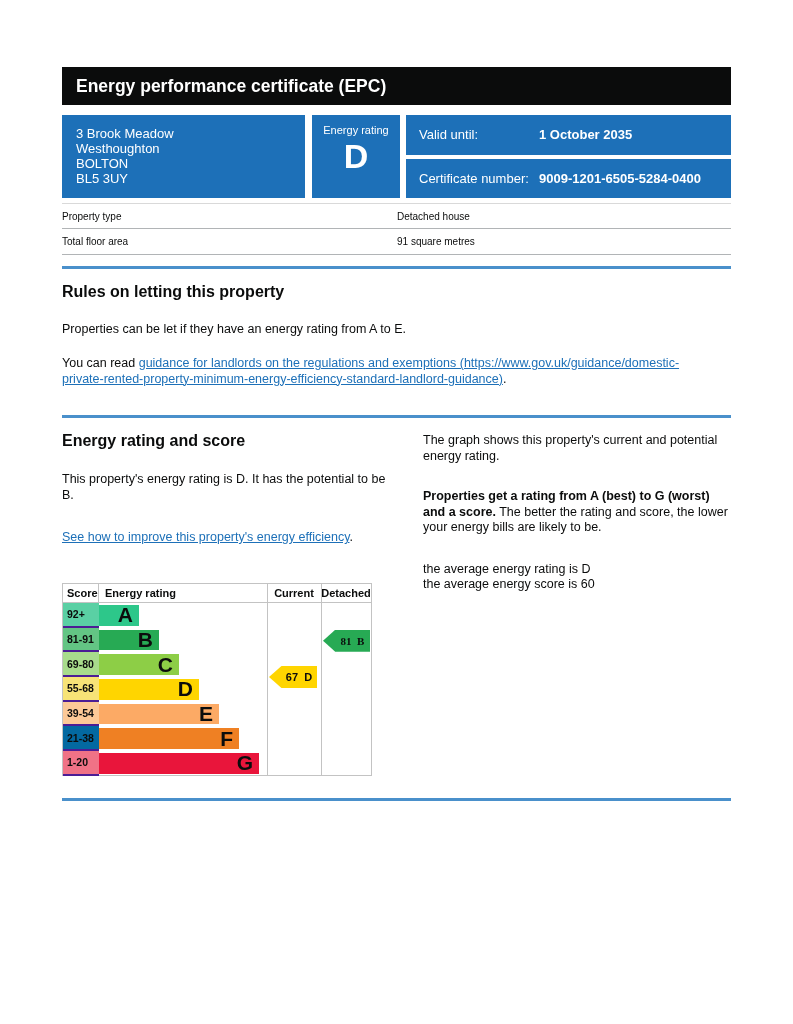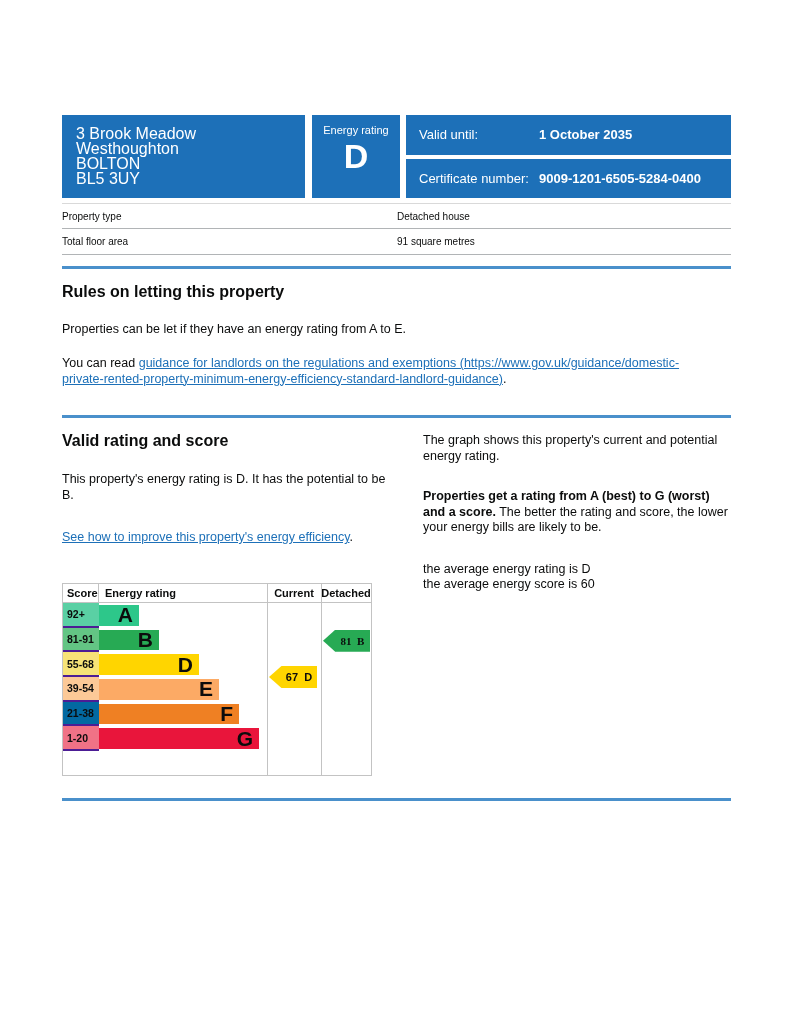--- a/index.html
+++ b/index.html
@@ -8,21 +8,21 @@
   .page { position:relative; width:793px; height:1024px; background:#fff; overflow:hidden; }
 
   
   .banner { position:absolute; left:62px; top:67px; width:669px; height:38px;
             background:#0b0c0c; color:#fff; display:flex; align-items:center;
             padding-left:14px; font-size:17.5px; font-weight:bold; }
 
   
   .bluebox { background:#1d70b8; color:#fff; }
   .addr-box { position:absolute; left:62px; top:115px; width:243px; height:83px;
-              padding:11px 14px; font-size:16px; line-height:15px; }
+              padding:11px 14px; font-size:13px; line-height:15px; }
   .rating-box { position:absolute; left:312px; top:115px; width:88px; height:83px;
                 text-align:center; padding-top:9px; }
   .rating-box .lbl { font-size:11px; }
   .rating-box .big { font-size:34px; font-weight:bold; line-height:40px; }
   .validity { position:absolute; left:406px; top:115px; width:325px; height:83px;
               display:flex; flex-direction:column; justify-content:space-between; }
   .validity .vrow { height:39.5px; display:flex; align-items:center; padding-left:13px;
                     font-size:13px; }
   .validity .vrow .vlabel { width:120px; }
   .validity .vrow .vvalue { font-weight:bold; }
@@ -76,20 +76,21 @@
            justify-content:center; padding-left:12px; font-size:11px; font-weight:bold;
            clip-path:polygon(0% 50%, 26% 0%, 100% 0%, 100% 100%, 26% 100%); }
   .arrow-current { left:206px; width:48px; }
   .arrow-potential { left:260px; width:47px;font-family:Liberation Serif, serif; }
 </style>
 </head>
 <body>
 
 <div class="page">
 
+  <div class="banner">Energy performance certificate (EPC)</div>
 
   <div class="bluebox addr-box">
     <div>3 Brook Meadow</div>
     <div>Westhoughton</div>
     <div>BOLTON</div>
     <div>BL5 3UY</div>
   </div>
 
   <div class="bluebox rating-box">
     <div class="lbl">Energy rating</div>
@@ -120,21 +121,21 @@
 
   <div class="divider div1"></div>
 
   <h2 class="rules-heading">Rules on letting this property</h2>
   <p class="body-txt rules-p1">Properties can be let if they have an energy rating from A to E.</p>
   <p class="body-txt rules-p2"><span>You can read </span><a class="doc-link">guidance for landlords on the regulations and exemptions (https://www.gov.uk/guidance/domestic-private-rented-property-minimum-energy-efficiency-standard-landlord-guidance)</a><span>.</span></p>
 
   <div class="divider div2"></div>
 
   <div class="left-col">
-    <h2>Valid rating and score</h2>
+    <h2>Energy rating and score</h2>
     <p class="body-txt p1">This property's energy rating is D. It has the potential to be B.</p>
     <p class="body-txt"><a class="doc-link">See how to improve this property's energy efficiency</a><span>.</span></p>
   </div>
 
   <div class="right-col body-txt">
     <p class="p1">The graph shows this property's current and potential energy rating.</p>
     <p class="p2"><b>Properties get a rating from A (best) to G (worst) and a score.</b><span> The better the rating and score, the lower your energy bills are likely to be.</span></p>
     <div>the average energy rating is D</div>
     <div>the average energy score is 60</div>
   </div>
@@ -153,20 +154,26 @@
             <span>A</span>
           </div>
         </div>
         <div class="chart-row">
           <div class="band-score" style="background: rgb(99, 197, 132);">81-91</div>
           <div class="band-bar" style="background: rgb(39, 170, 84); width: 60px;">
             <span>B</span>
           </div>
         </div>
         <div class="chart-row">
+          <div class="band-score" style="background: rgb(168, 220, 140);">69-80</div>
+          <div class="band-bar" style="background: rgb(141, 206, 70); width: 80px;">
+            <span>C</span>
+          </div>
+        </div>
+        <div class="chart-row">
           <div class="band-score" style="background: rgb(247, 227, 119);">55-68</div>
           <div class="band-bar" style="background: rgb(255, 213, 0); width: 100px;">
             <span>D</span>
           </div>
         </div>
         <div class="chart-row">
           <div class="band-score" style="background: rgb(252, 201, 151);">39-54</div>
           <div class="band-bar" style="background: rgb(252, 170, 101); width: 120px;">
             <span>E</span>
           </div>

